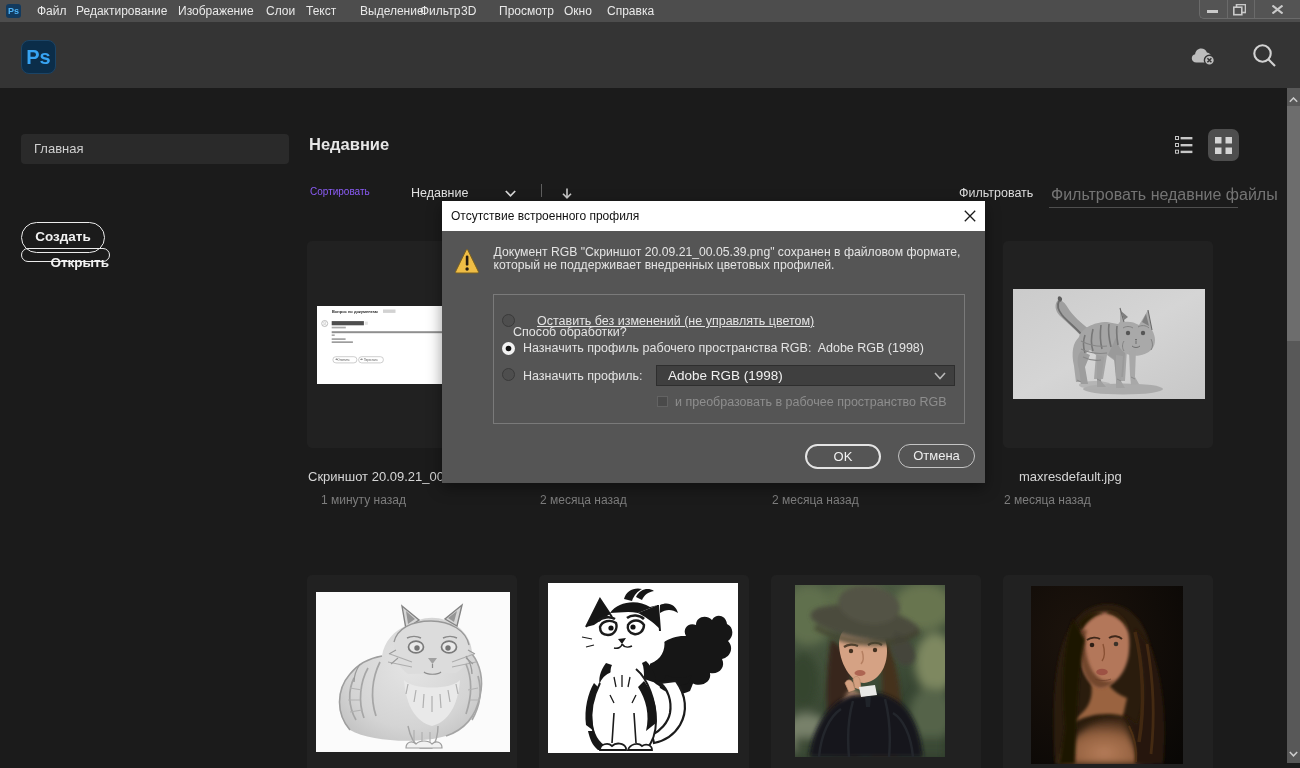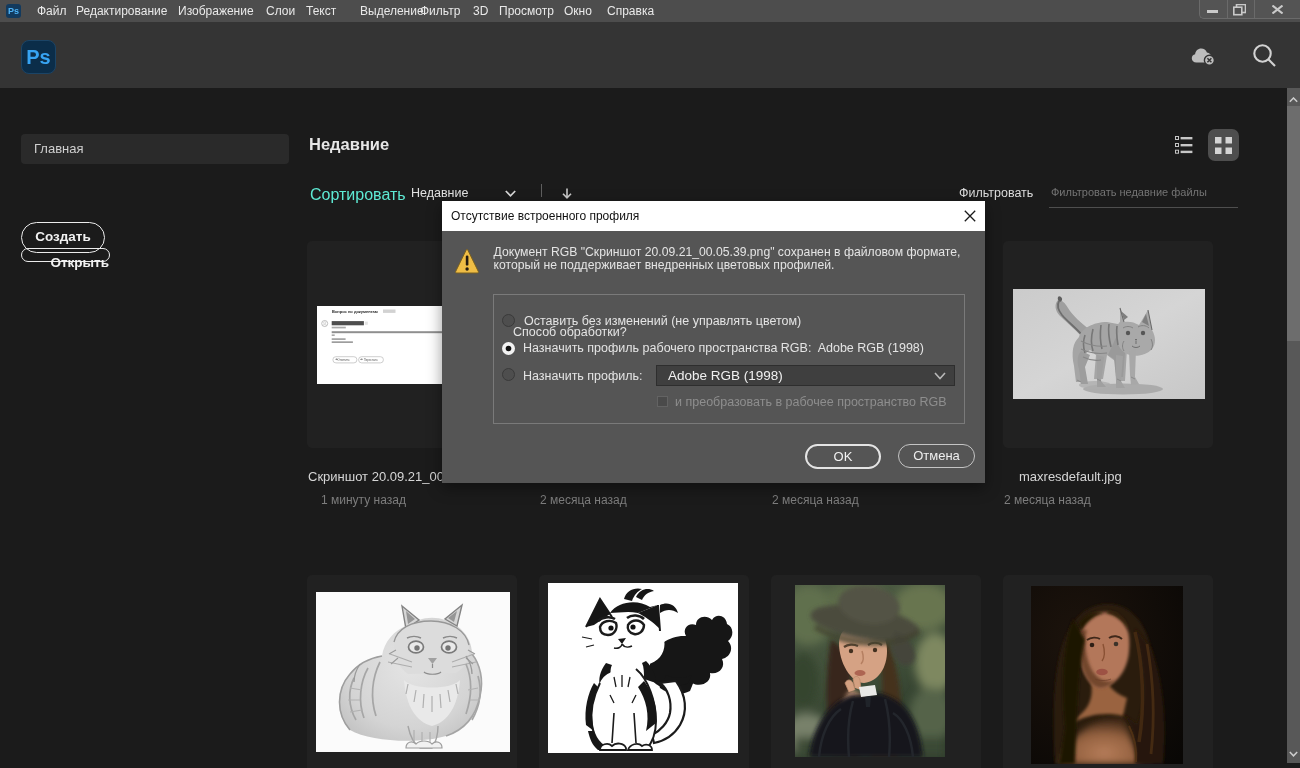--- a/index.html
+++ b/index.html
@@ -17,21 +17,21 @@
 
   <div class="abs" style="left:0;top:0;width:1300px;height:22px;background:#4d4d4d;"></div>
   <div class="abs" style="left:6px;top:4px;width:15px;height:14px;background:#123a5e;border-radius:3px;color:#4db3f6;font-size:9px;font-weight:bold;text-align:center;line-height:14px;">Ps</div>
   <div class="menuitem" style="left:37px;">Файл</div>
   <div class="menuitem" style="left:76px;">Редактирование</div>
   <div class="menuitem" style="left:178px;">Изображение</div>
   <div class="menuitem" style="left:266px;">Слои</div>
   <div class="menuitem" style="left:306px;">Текст</div>
   <div class="menuitem" style="left:347px;margin-left:13px;">Выделение</div>
   <div class="menuitem" style="left:420px;">Фильтр</div>
-  <div class="menuitem" style="left:473px;text-align:right;">3D</div>
+  <div class="menuitem" style="left:461px;text-align:right;">3D</div>
   <div class="menuitem" style="left:499px;">Просмотр</div>
   <div class="menuitem" style="left:564px;">Окно</div>
   <div class="menuitem" style="left:607px;">Справка</div>
 
   <div class="abs" style="left:1199px;top:0;width:101px;height:19px;background:#545454;border-left:1px solid #6a6a6a;border-bottom:1px solid #6a6a6a;border-bottom-left-radius:5px;"></div>
   <div class="abs" style="left:1227px;top:0;width:1px;height:19px;background:#6a6a6a;"></div>
   <div class="abs" style="left:1254px;top:0;width:1px;height:19px;background:#6a6a6a;"></div>
   <div class="abs" style="left:1207px;top:10px;width:11px;height:3px;background:#c9c9c9;"></div>
   <svg class="abs" style="left:1233px;top:4px;" width="13" height="12" viewBox="0 0 13 12">
     <rect x="3.5" y="0.5" width="9" height="8" fill="none" stroke="#c9c9c9" stroke-width="1.6"></rect>
@@ -53,31 +53,31 @@
   <svg class="abs" style="left:1252px;top:43px;" width="25" height="25" viewBox="0 0 25 25">
     <circle cx="10.5" cy="10.5" r="8.2" fill="none" stroke="#d2d2d2" stroke-width="2.1"></circle>
     <path d="M16.6 16.6 L23 23" stroke="#d2d2d2" stroke-width="2.1"></path>
   </svg>
 
   <div class="abs" style="left:21px;top:134px;width:268px;height:30px;background:#2a2a2a;border-radius:4px;color:#cfcfcf;font-size:13px;line-height:30px;padding-left:13px;">Главная</div>
   <div class="abs" style="left:21px;top:202px;width:84px;height:31px;border:1.5px solid #ececec;border-radius:16px;color:#f1f1f1;font-size:13.5px;font-weight:bold;text-align:center;line-height:28px;margin-top:20px;">Создать</div>
   <div class="abs" style="left:21px;top:248px;width:89px;height:14px;border:1.5px solid #ececec;border-radius:16px;color:#f1f1f1;font-size:13.5px;font-weight:bold;text-align:right;line-height:28px;">Открыть</div>
 
   <div class="abs" style="left:309px;top:134.5px;font-size:16.5px;font-weight:bold;color:#e6e6e6;">Недавние</div>
-  <div class="abs" style="left:310px;top:186px;font-size:16px;color:#5eead4;">Сортировать</div>
+  <div class="abs" style="left:310px;top:186px;font-size:10px;color:#8b5cf6;">Сортировать</div>
   <div class="abs" style="left:411px;top:186px;font-size:12.5px;color:#e2e2e2;">Недавние</div>
   <svg class="abs" style="left:505px;top:189.5px;" width="11" height="7" viewBox="0 0 11 7">
     <path d="M0.8 1 L5.5 5.8 L10.2 1" fill="none" stroke="#d8d8d8" stroke-width="1.7"></path>
   </svg>
   <div class="abs" style="left:541px;top:184px;width:1px;height:13px;background:#5f5f5f;"></div>
   <svg class="abs" style="left:562px;top:187.5px;" width="10" height="11" viewBox="0 0 10 11">
     <path d="M5 0.5 L5 9 M1 5.8 L5 9.8 L9 5.8" fill="none" stroke="#c9c9c9" stroke-width="1.6"></path>
   </svg>
   <div class="abs" style="left:959px;top:186px;font-size:12.5px;color:#dcdcdc;">Фильтровать</div>
-  <div class="abs" style="left:1051px;top:186px;font-size:11px;color:#747474;">Фильтровать недавние файлы</div>
+  <div class="abs" style="left:1051px;top:186px;font-size:16px;color:#747474;">Фильтровать недавние файлы</div>
   <div class="abs" style="left:1049px;top:207px;width:189px;height:1px;background:#4e4e4e;"></div>
 
   <svg class="abs" style="left:1174.5px;top:136px;" width="18" height="18" viewBox="0 0 18 18">
     <rect x="0.5" y="0.5" width="3" height="3" fill="none" stroke="#c6c6c6" stroke-width="1"></rect>
       <rect x="5.6" y="1" width="11.8" height="2.4" fill="#c6c6c6"></rect>
     <rect x="0.5" y="7.5" width="3" height="3" fill="none" stroke="#c6c6c6" stroke-width="1"></rect>
       <rect x="5.6" y="8" width="11.8" height="2.4" fill="#c6c6c6"></rect>
     <rect x="0.5" y="14.2" width="3" height="3" fill="none" stroke="#c6c6c6" stroke-width="1"></rect>
       <rect x="5.6" y="14.7" width="11.8" height="2.4" fill="#c6c6c6"></rect>
   </svg>
@@ -386,21 +386,21 @@
       <circle cx="12.1" cy="21" r="1.7" fill="#231a10"></circle>
     </svg>
     <div class="abs" style="left:51.5px;top:44.5px;font-size:12.2px;line-height:13px;color:#e4e4e4;">Документ RGB "Скриншот 20.09.21_00.05.39.png" сохранен в файловом формате,<br>который не поддерживает внедренных цветовых профилей.</div>
 
     <div class="abs" style="left:50.5px;top:92.5px;width:472px;height:130px;border:1px solid #7a7a7a;"></div>
     <div class="abs dlgtext" style="left:66px;top:86px;background:#555555;padding:0 5px;margin-top:38px;">Способ обработки?</div>
 
     <svg class="abs" style="left:60px;top:113px;" width="13" height="13" viewBox="0 0 13 13">
       <circle cx="6.5" cy="6.5" r="6" fill="#4e4e4e" stroke="#3a3a3a" stroke-width="1"></circle>
     </svg>
-    <div class="abs dlgtext" style="left:82px;top:113px;">Оставить без изменений (не управлять цветом)</div>
+    <div class="abs dlgtext" style="left:95px;top:113px;text-decoration:underline;">Оставить без изменений (не управлять цветом)</div>
 
     <svg class="abs" style="left:60px;top:140.5px;" width="13" height="13" viewBox="0 0 13 13">
       <circle cx="6.5" cy="6.5" r="6.5" fill="#f2f2f2"></circle>
       <circle cx="6.5" cy="6.5" r="2.8" fill="#111"></circle>
     </svg>
     <div class="abs dlgtext" style="left:81px;top:140px;">Назначить профиль рабочего пространства RGB:&nbsp; Adobe RGB (1998)</div>
 
     <svg class="abs" style="left:60px;top:167px;" width="13" height="13" viewBox="0 0 13 13">
       <circle cx="6.5" cy="6.5" r="6" fill="#4e4e4e" stroke="#3a3a3a" stroke-width="1"></circle>
     </svg>

